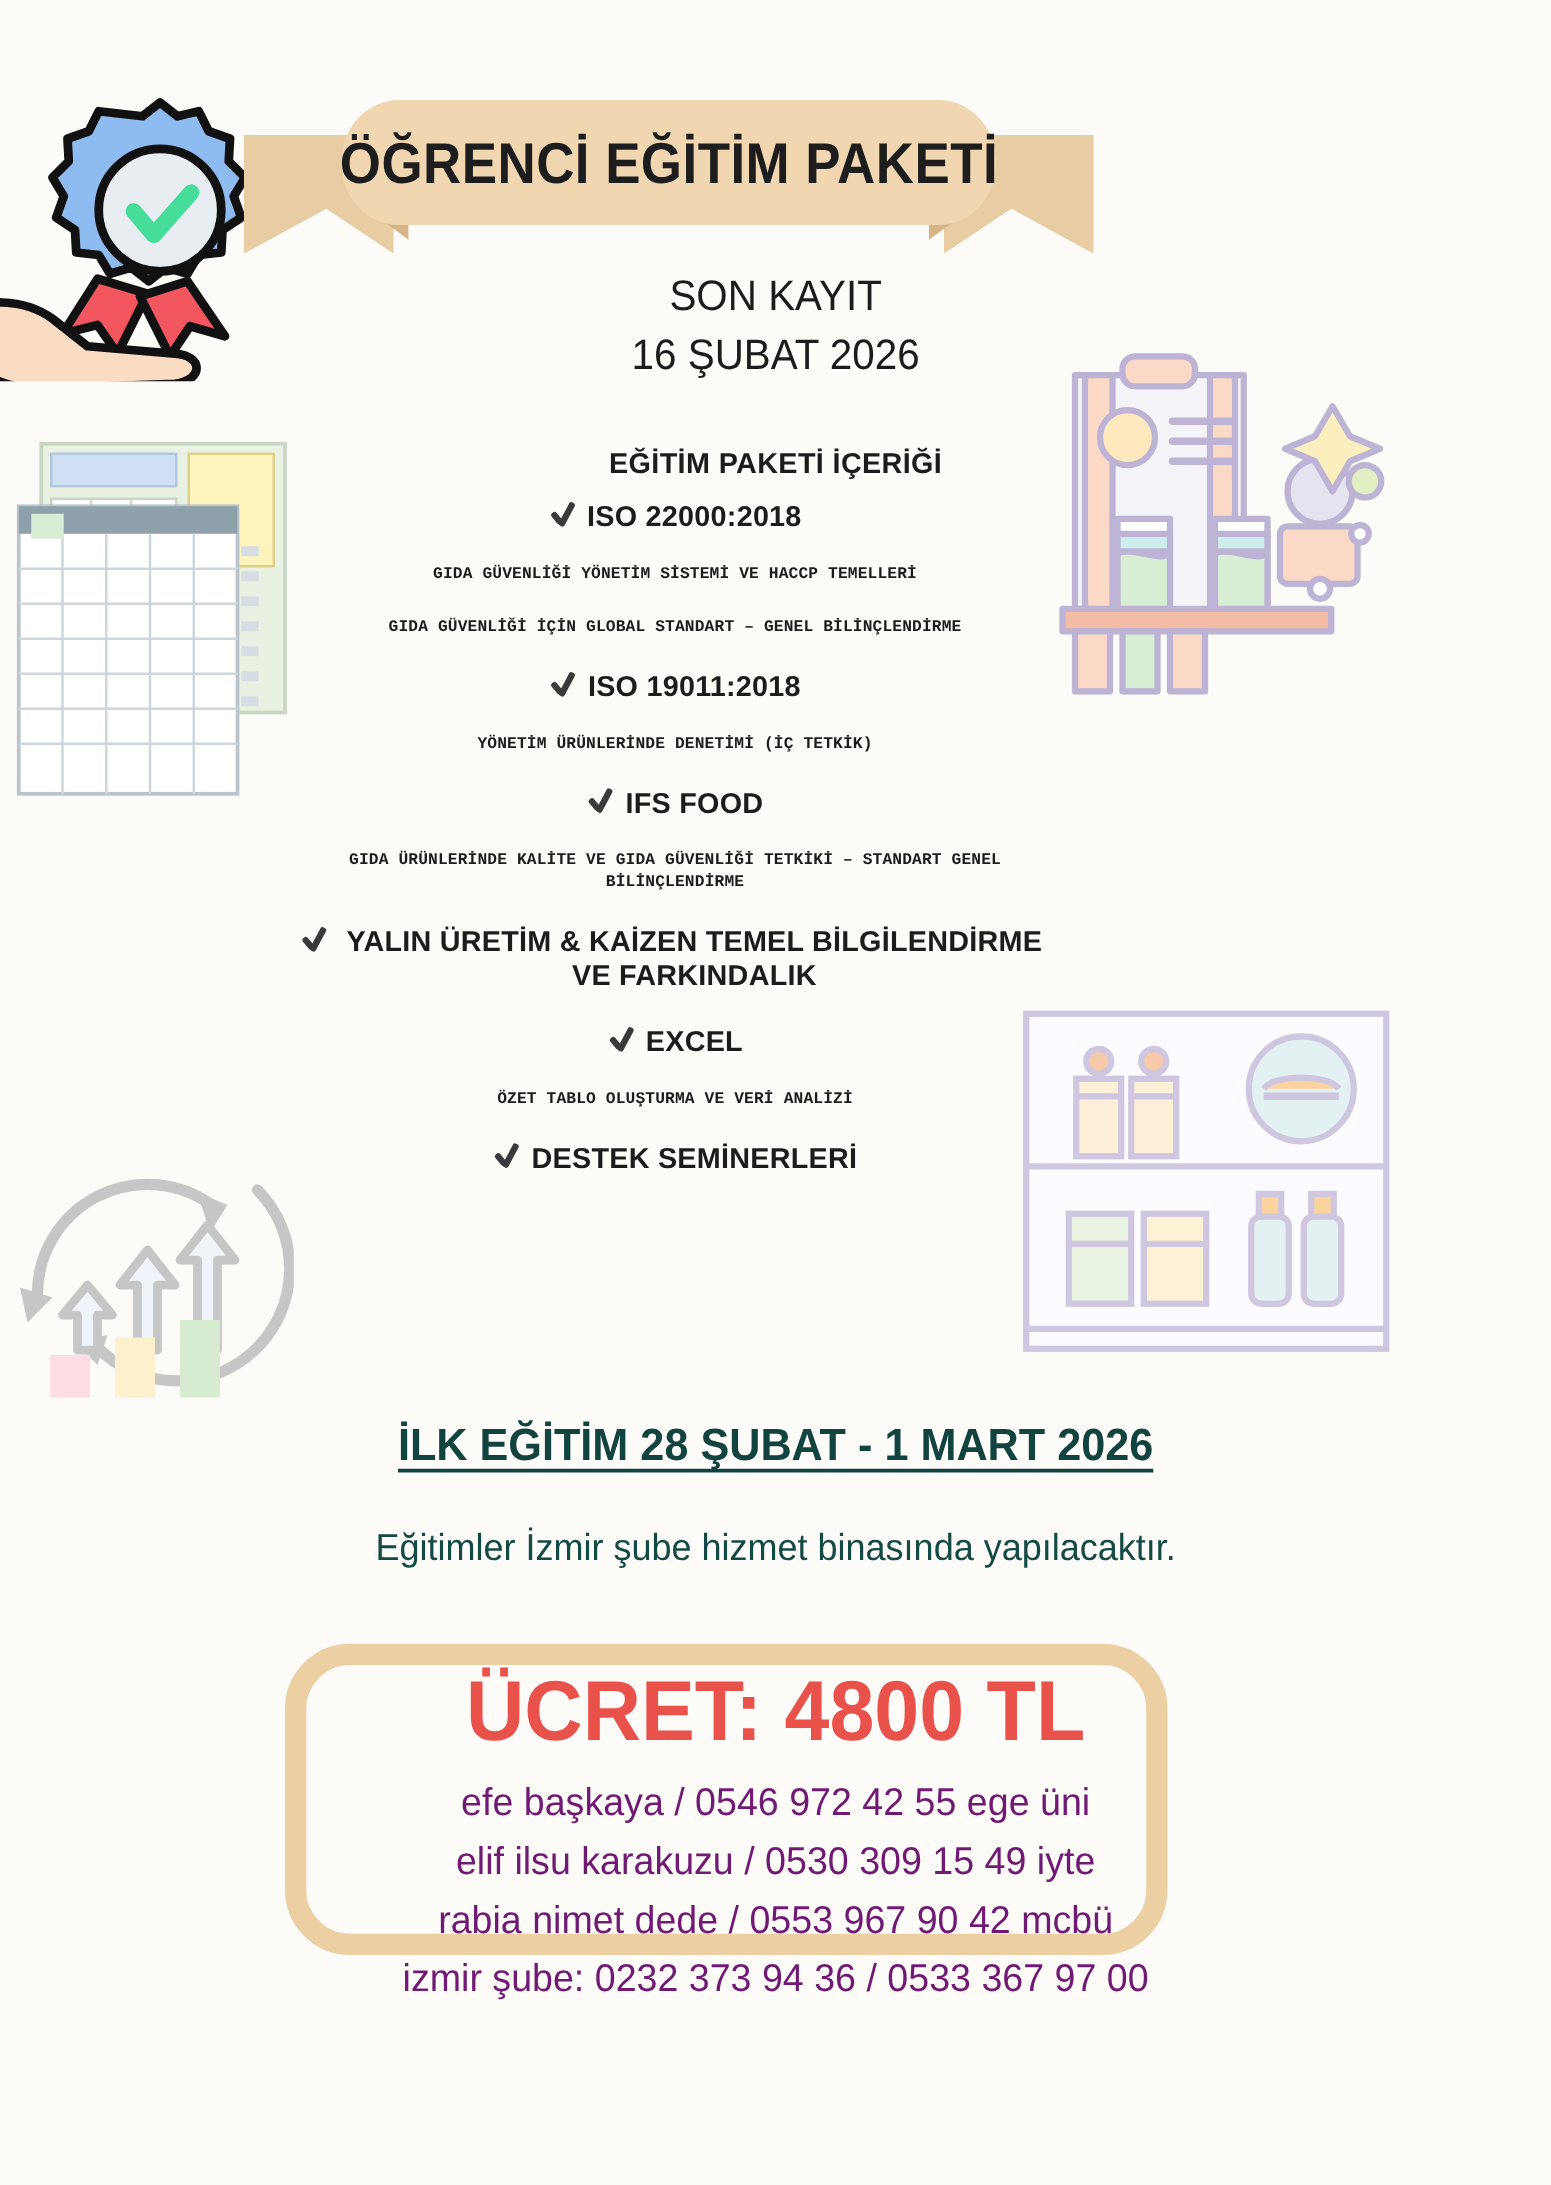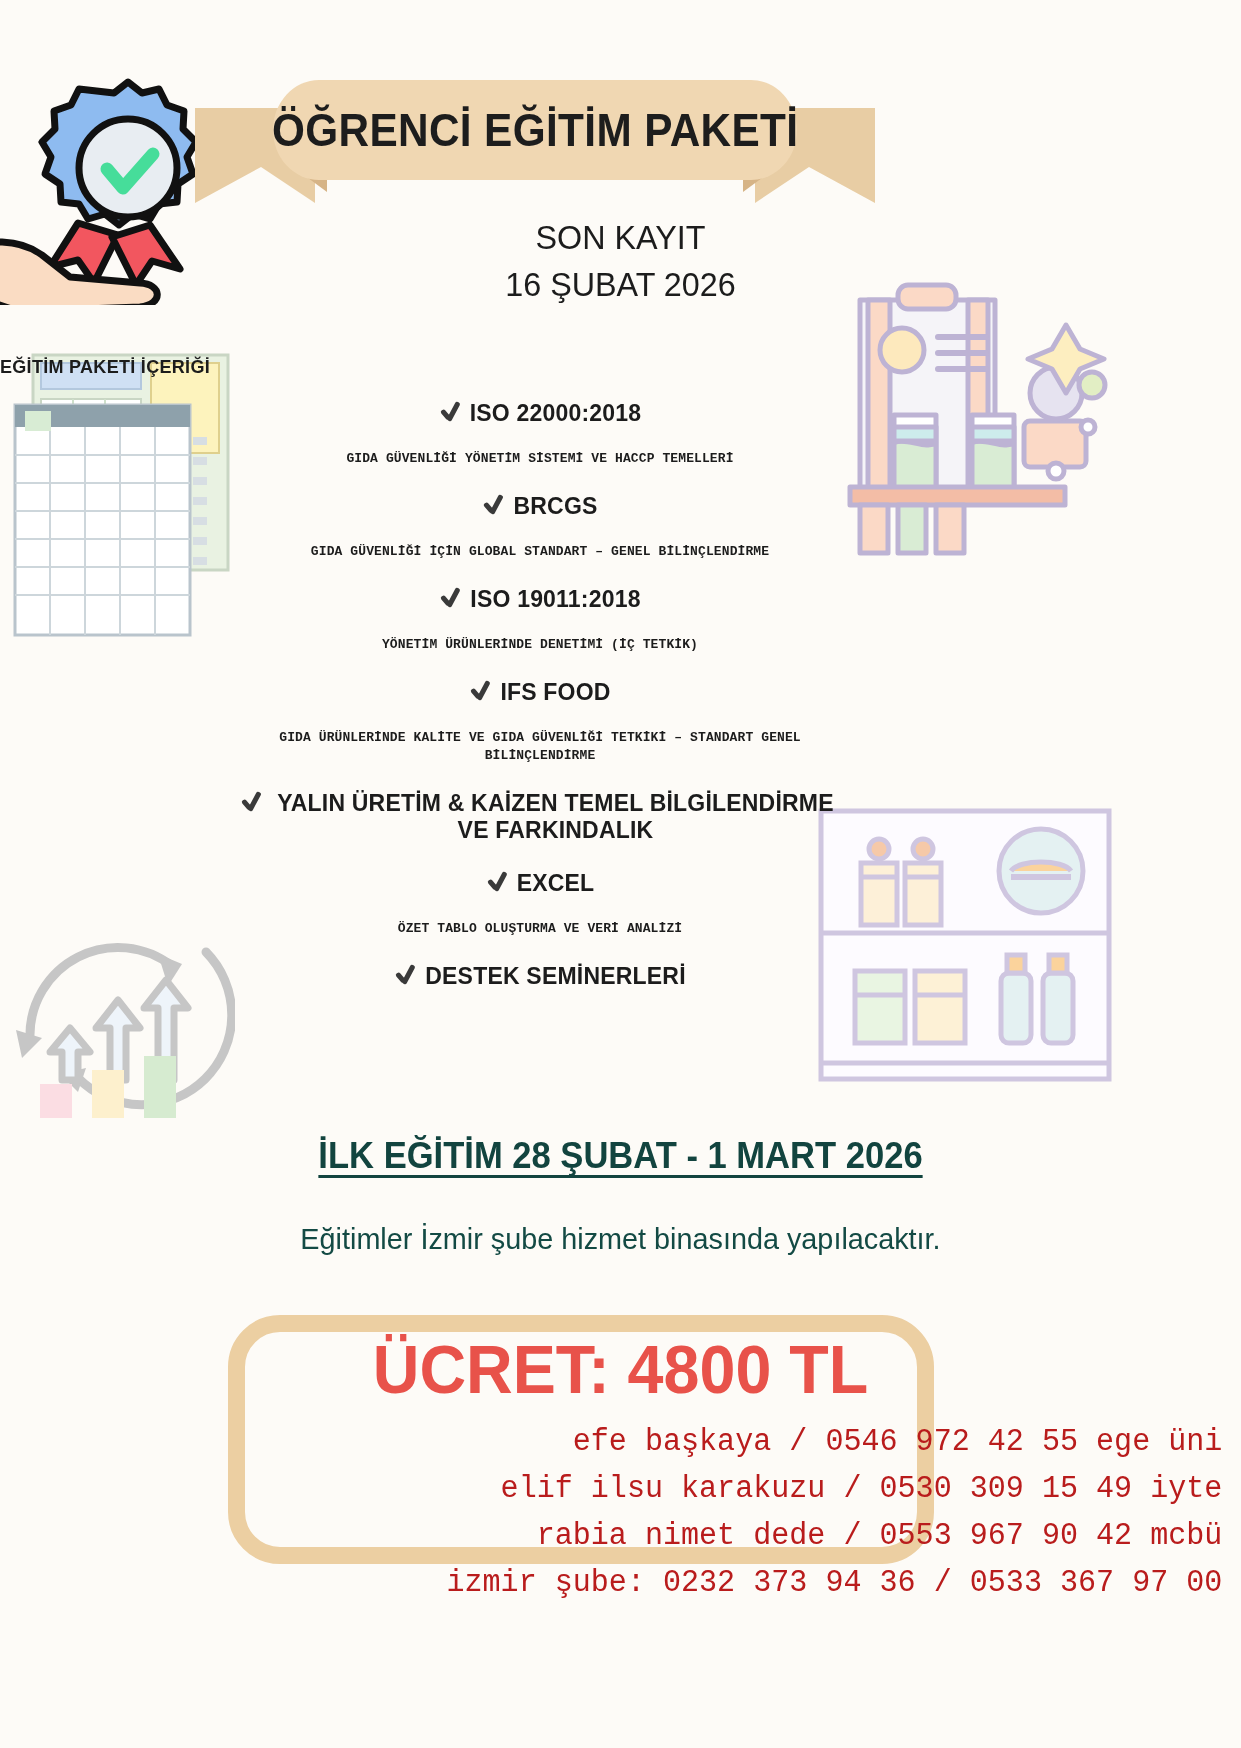--- a/index.html
+++ b/index.html
@@ -59,22 +59,22 @@
   #logo .txt div{white-space:nowrap;}
   #logo .txt .last{font-weight:700;font-size:12px;}
 
   
   .sub-date{position:absolute;left:0;right:0;text-align:center;
     font-family:"Liberation Sans Narrow","Liberation Sans",sans-serif;
     font-size:34px;font-weight:400;transform:scaleX(.95);}
   #son-kayit{top:218px;}
   #kayit-date{top:265px;}
 
-  #content-title{position:absolute;left:0;right:0;top:357px;
-    font-size:18px;font-weight:700;letter-spacing:.3px;}
+  #content-title{position:absolute;left:0;right:0;top:357px;text-align:center;
+    font-size:23px;font-weight:700;letter-spacing:.3px;}
 
   
   #list{position:absolute;left:190px;top:400px;width:700px;text-align:center;}
   .item{margin-bottom:26px;}
   .item .head{font-size:23px;font-weight:700;letter-spacing:.2px;
     display:flex;justify-content:center;gap:9px;}
   .item .desc{font-size:13px;font-weight:700;line-height:1.32;margin-top:23px;letter-spacing:.1px;font-family:Liberation Mono, monospace;}
   .chk{display:inline-block;width:22px;height:22px;position:relative;flex:0 0 auto;}
   .chk::before,.chk::after{content:"";position:absolute;background:#3a3a3a;border-radius:2px;}
   .chk::before{width:5px;height:11px;left:4px;top:9px;transform:rotate(-40deg);}
@@ -89,23 +89,23 @@
   #venue-note{position:absolute;left:0;right:0;top:1222px;text-align:center;
     font-family:"Liberation Sans Narrow","Liberation Sans",sans-serif;
     font-size:30px;font-weight:400;color:#134a44;transform:scaleX(.96);}
 
   
   #contact-box{position:absolute;left:228px;top:1315px;width:672px;height:215px;
     border:17px solid #eccfa2;border-radius:52px;background:transparent;}
   #price{position:absolute;left:0;right:0;top:1330px;text-align:center;
     font-family:"Liberation Sans Narrow","Liberation Sans",sans-serif;
     font-size:68px;font-weight:700;color:#e8524a;letter-spacing:0px;transform:scaleX(.95);}
-  #contacts{position:absolute;left:0;right:0;top:1418px;text-align:right;
-    font-family:Liberation Mono, monospace;
-    color:#b91c1c;}
+  #contacts{position:absolute;left:0;right:0;top:1418px;text-align:center;
+    font-family:Liberation Sans, sans-serif;
+    color:#701a75;}
   #contacts div{font-size:31px;line-height:1.52;transform:scaleX(.97);}
 </style>
 </head>
 <body>
 
 <div class="poster">
 
   <svg class="art" id="art-badge" viewBox="0 0 230 250">
     <g stroke="#111" stroke-width="7" stroke-linejoin="round" stroke-linecap="round">
       <path d="M88 168 L60 212 L88 205 L104 228 L128 180 Z" fill="#f2565f"></path>
@@ -231,24 +231,20 @@
 
     <div class="item">
       <div class="head">
         <span class="chk"></span>
         <span>ISO 22000:2018</span>
       </div>
       <div class="desc">GIDA GÜVENLİĞİ YÖNETİM SİSTEMİ VE HACCP TEMELLERİ</div>
     </div>
 
     <div class="item">
-      <div class="head">
-        <span class="chk"></span>
-        <span>BRCGS</span>
-      </div>
       <div class="desc" style="max-width:560px;margin-left:auto;margin-right:auto">GIDA GÜVENLİĞİ İÇİN GLOBAL STANDART – GENEL BİLİNÇLENDİRME</div>
     </div>
 
     <div class="item">
       <div class="head">
         <span class="chk"></span>
         <span>ISO 19011:2018</span>
       </div>
       <div class="desc">YÖNETİM ÜRÜNLERİNDE DENETİMİ (İÇ TETKİK)</div>
     </div>

